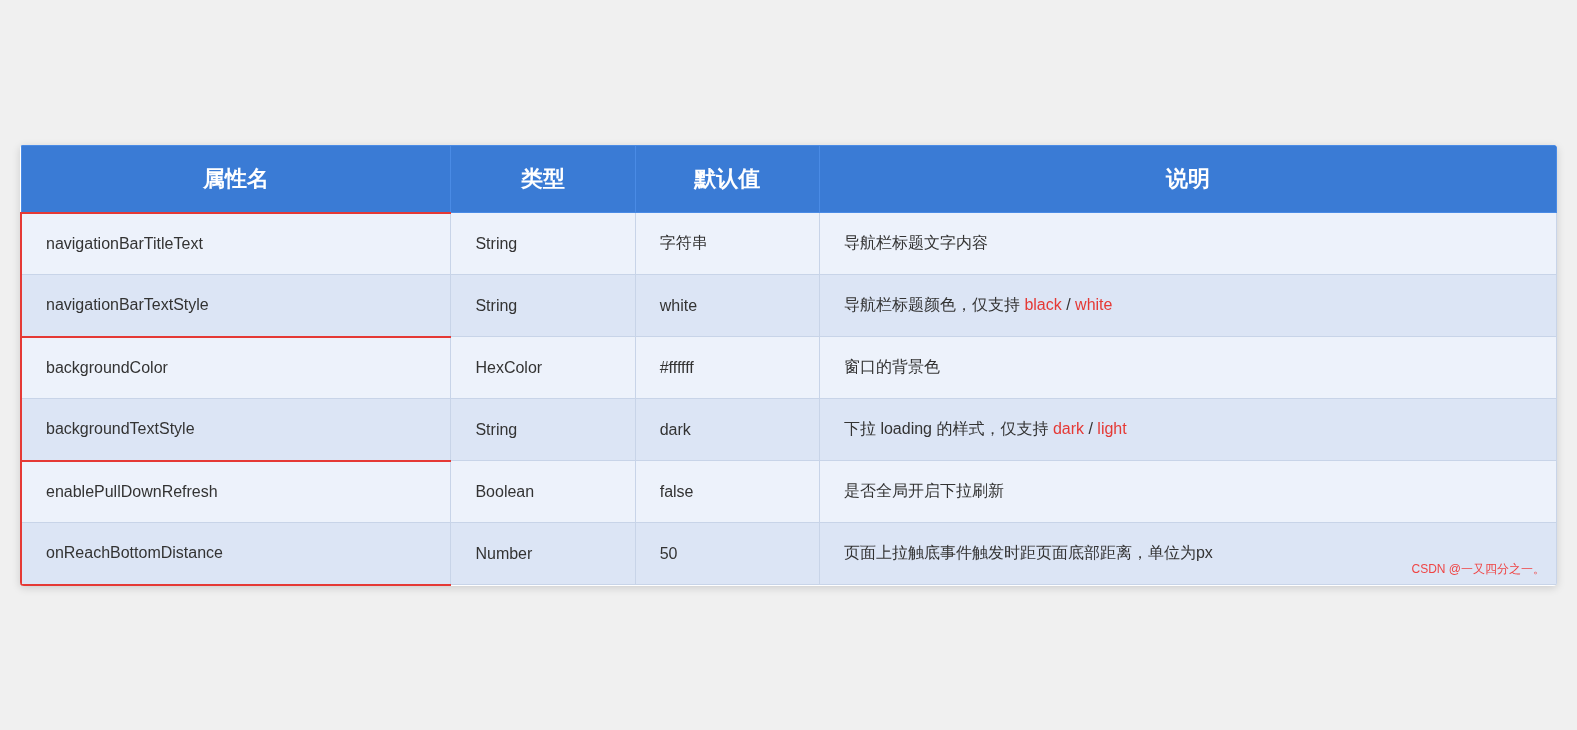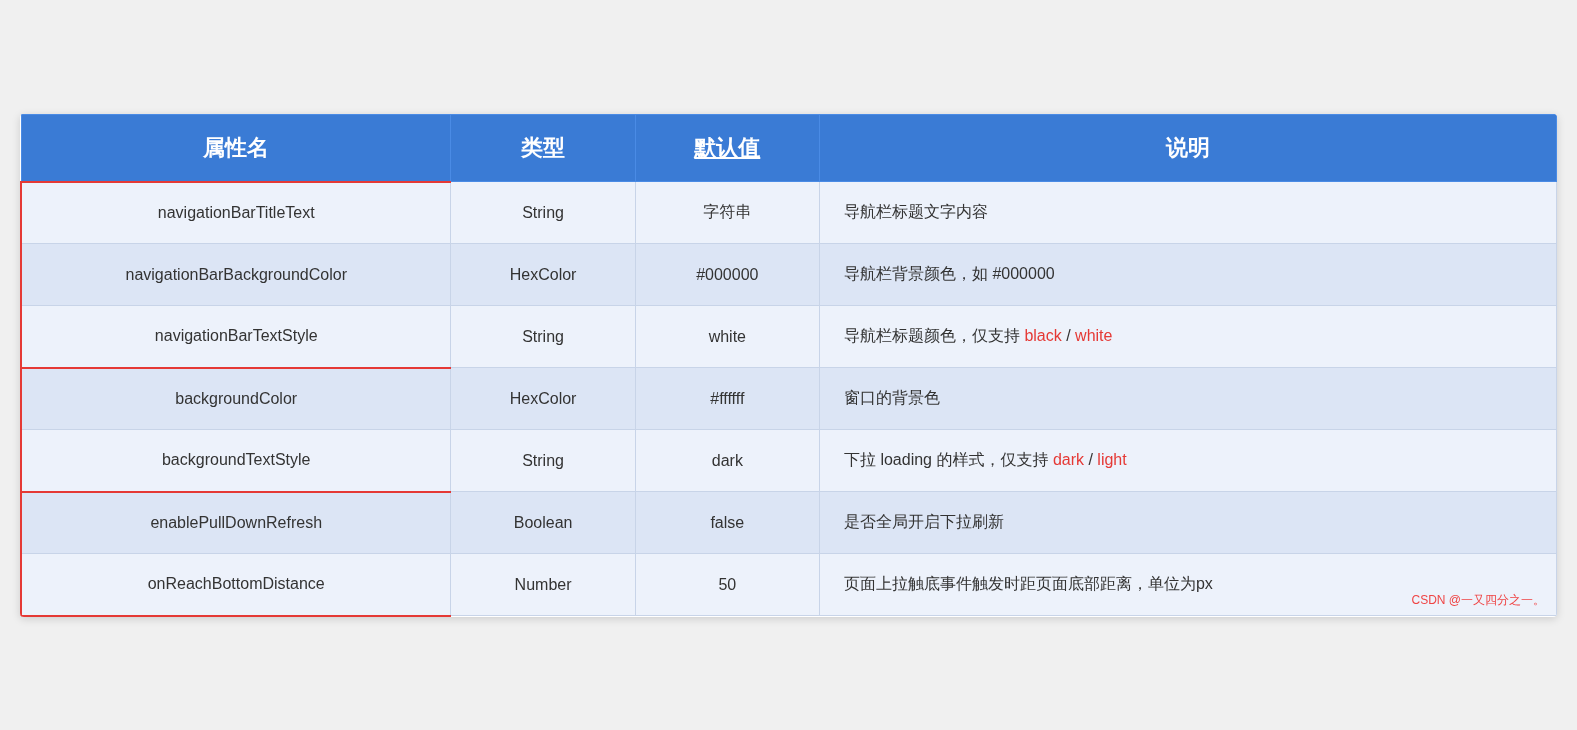--- a/index.html
+++ b/index.html
@@ -54,21 +54,21 @@
     }
 
     tbody tr:nth-child(even) {
       background-color: #dce5f5;
     }
 
     tbody td {
       padding: 20px 24px;
       font-size: 16px;
       color: #333;
-      text-align: center;
+      text-align: left;
       border: 1px solid #c8d4e8;
     }
 
     tbody td:last-child {
       text-align: left;
     }
 
     .highlight-red {
       color: #e53935;
     }
@@ -114,21 +114,21 @@
     .watermark {
       position: absolute;
       bottom: 8px;
       right: 12px;
       font-size: 12px;
       color: #ef4444;
     }
 
     .col-attr { width: 28%; }
     .col-type { width: 12%; }
-    .col-default { width: 12%; text-decoration: underline; }
+    .col-default { width: 12%; }
     .col-desc { width: 48%; margin-left: 44px; }
   </style>
 </head>
 <body>
 
 <div class="table-container">
   <table>
     <thead>
       <tr>
         <th class="col-attr">属性名</th>
@@ -136,26 +136,20 @@
         <th class="col-default">默认值</th>
         <th class="col-desc">说明</th>
       </tr>
     </thead>
     <tbody id="table-body">
     <tr class="group-1-top">
           <td>navigationBarTitleText</td>
           <td>String</td>
           <td>字符串</td>
           <td><span>导航栏标题文字内容</span></td>
-        </tr>
-        <tr class="group-1-mid">
-          <td>navigationBarBackgroundColor</td>
-          <td>HexColor</td>
-          <td>#000000</td>
-          <td><span>导航栏背景颜色，如 #000000</span></td>
         </tr>
         <tr class="group-1-bot">
           <td>navigationBarTextStyle</td>
           <td>String</td>
           <td>white</td>
           <td><span>导航栏标题颜色，仅支持 </span><span class="highlight-red">black</span><span> / </span><span class="highlight-red">white</span></td>
         </tr>
         <tr class="group-2-top">
           <td>backgroundColor</td>
           <td>HexColor</td>

